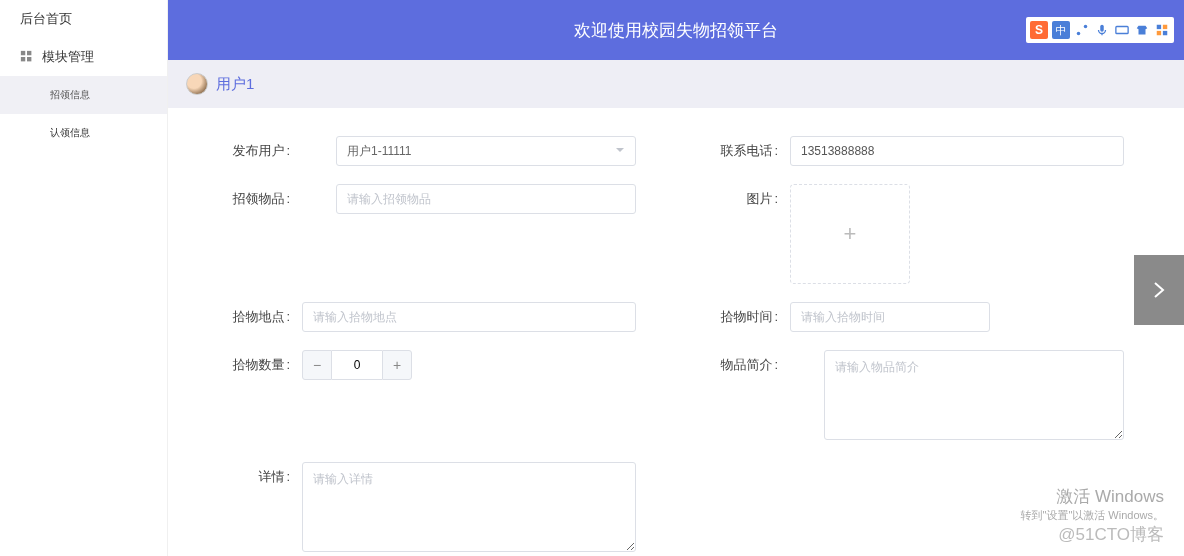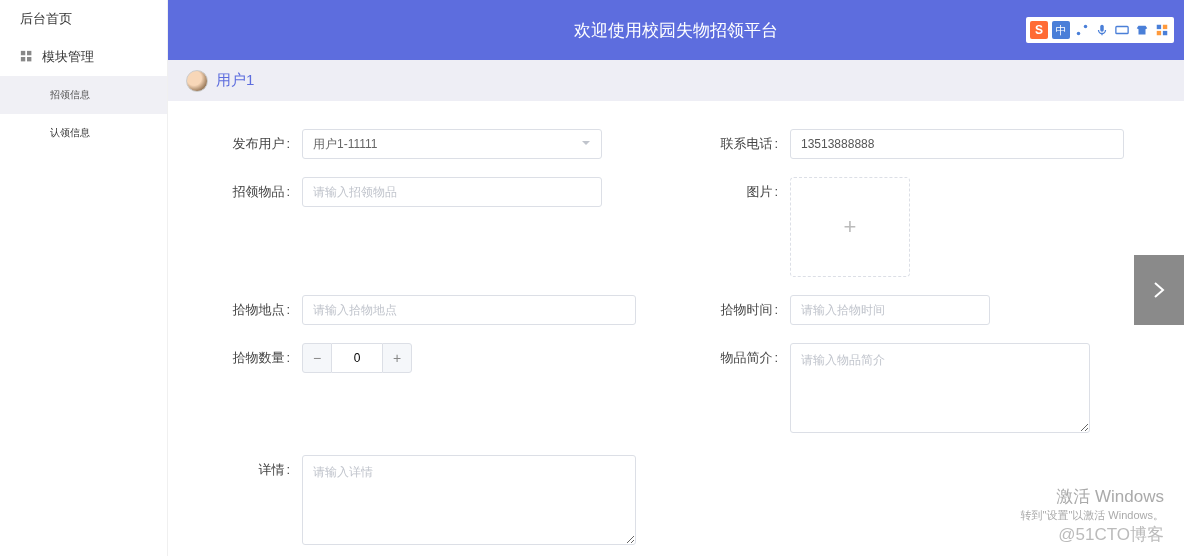--- a/index.html
+++ b/index.html
@@ -14,27 +14,27 @@
     .sub-item { padding-left: 50px; font-size: 10px; }
     
     .main { flex: 1; display: flex; flex-direction: column; }
     .topbar { height: 60px; background: #5d6dde; display: flex; align-items: center; justify-content: center; color: #fff; font-size: 17px; position: relative; }
     .ime-bar { position: absolute; right: 10px; background: #fff; height: 26px; display: flex; align-items: center; padding: 0 4px; gap: 4px; border-radius: 2px; }
     .ime-s { background: #ff6b35; color: #fff; width: 18px; height: 18px; display: flex; align-items: center; justify-content: center; font-size: 12px; font-weight: bold; border-radius: 2px; }
     .ime-cn { background: #4a7fd8; color: #fff; width: 18px; height: 18px; display: flex; align-items: center; justify-content: center; font-size: 11px; border-radius: 2px; }
     .ime-ic { width: 16px; height: 16px; display: flex; align-items: center; justify-content: center; }
     .ime-ic svg { width: 14px; height: 14px; fill: #4a7fd8; }
     
-    .userbar { height: 41px; background: #eeeef5; display: flex; align-items: center; padding-left: 18px; gap: 8px; }
+    .userbar { height: 48px; background: #eeeef5; display: flex; align-items: center; padding-left: 18px; gap: 8px; }
     .avatar { width: 22px; height: 22px; border-radius: 50%; background: radial-gradient(circle at 35% 35%, #f8d7b8 40%, #8a6a4a 80%); border: 1px solid #ccc; }
     .username { color: #5d6dde; font-size: 15px; }
     
     .content { flex: 1; padding: 28px 60px 0 60px; overflow: hidden; }
     .form-grid { display: grid; grid-template-columns: 1fr 1fr; column-gap: 80px; row-gap: 18px; }
-    .form-row { display: flex; align-items: flex-start; gap: 12px; }
+    .form-row { display: flex; align-items: flex-start; gap: 12px; justify-content: space-between; }
     .form-label { width: 62px; text-align: right; font-size: 13px; color: #444; padding-top: 6px; }
     .colon { margin-left: 2px; }
     .ctrl { flex: 1; }
     .input, .select, .textarea { width: 100%; height: 30px; border: 1px solid #dcdfe6; border-radius: 3px; padding: 0 10px; font-size: 12px; color: #555; outline: none; }
     .input::placeholder, .textarea::placeholder { color: #c0c4cc; }
     .select { display: flex; align-items: center; justify-content: space-between; color: #c0c4cc; cursor: pointer; background: #fff; }
     .select.has-val { color: #666; }
     .arrow svg { width: 10px; height: 10px; fill: #c0c4cc; }
     .upload { width: 120px; height: 100px; border: 1px dashed #dcdfe6; border-radius: 4px; display: flex; align-items: center; justify-content: center; cursor: pointer; }
     .upload-plus { font-size: 22px; color: #bbb; font-weight: 300; }

